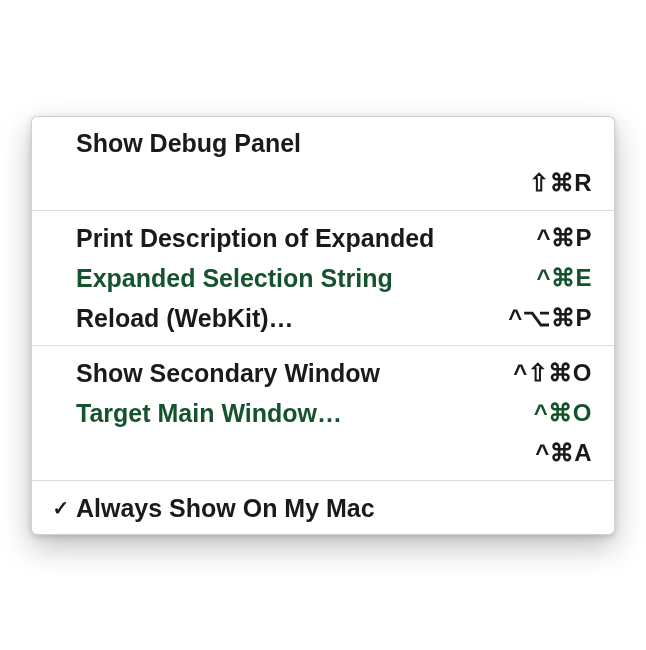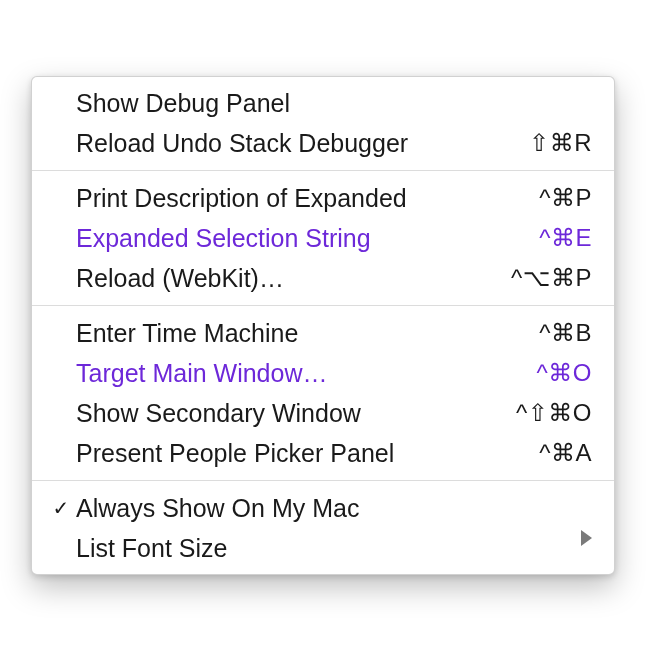--- a/index.html
+++ b/index.html
@@ -15,30 +15,31 @@
     .menu {
       background: #fff;
       border: 1px solid rgba(0,0,0,0.18);
       border-radius: 6px;
       box-shadow: 0 12px 30px rgba(0,0,0,0.25), 0 2px 6px rgba(0,0,0,0.15);
       padding: 6px 0;
       width: 584px;
     }
     .menu-item {
       display: flex;
-      align-items: flex-start;
+      align-items: center;
       padding: 2px 22px 2px 14px;
       font-size: 25px;
       line-height: 36px;
       color: #1a1a1a;
       white-space: nowrap;
+      font-weight: bold;
     }
     .menu-item.disabled .label,
     .menu-item.disabled .shortcut {
-      color: #6d28d9;
+      color: #14532d;
     }
     .check-col {
       width: 30px;
       display: inline-flex;
       align-items: center;
       justify-content: center;
       font-size: 20px;
       color: #1a1a1a;
       flex-shrink: 0;
     }
@@ -73,21 +74,20 @@
 <body>
 
 <div class="menu" id="menu-root">
     <div class="menu-item">
       <span class="check-col"></span>
       <span class="label">Show Debug Panel</span>
       <span class="spacer"></span>
     </div>
     <div class="menu-item">
       <span class="check-col"></span>
-      <span class="label">Reload Undo Stack Debugger</span>
       <span class="spacer"></span>
       <span class="shortcut">⇧⌘R</span>
     </div>
     <div class="separator"></div>
     <div class="menu-item">
       <span class="check-col"></span>
       <span class="label">Print Description of Expanded</span>
       <span class="spacer"></span>
       <span class="shortcut">^⌘P</span>
     </div>
@@ -99,47 +99,34 @@
     </div>
     <div class="menu-item">
       <span class="check-col"></span>
       <span class="label">Reload (WebKit)…</span>
       <span class="spacer"></span>
       <span class="shortcut">^⌥⌘P</span>
     </div>
     <div class="separator"></div>
     <div class="menu-item">
       <span class="check-col"></span>
-      <span class="label">Enter Time Machine</span>
+      <span class="label">Show Secondary Window</span>
       <span class="spacer"></span>
-      <span class="shortcut">^⌘B</span>
+      <span class="shortcut">^⇧⌘O</span>
     </div>
     <div class="menu-item disabled">
       <span class="check-col"></span>
       <span class="label">Target Main Window…</span>
       <span class="spacer"></span>
       <span class="shortcut">^⌘O</span>
     </div>
     <div class="menu-item">
       <span class="check-col"></span>
-      <span class="label">Show Secondary Window</span>
-      <span class="spacer"></span>
-      <span class="shortcut">^⇧⌘O</span>
-    </div>
-    <div class="menu-item">
-      <span class="check-col"></span>
-      <span class="label">Present People Picker Panel</span>
       <span class="spacer"></span>
       <span class="shortcut">^⌘A</span>
     </div>
     <div class="separator"></div>
     <div class="menu-item">
       <span class="check-col">✓</span>
       <span class="label">Always Show On My Mac</span>
       <span class="spacer"></span>
     </div>
-    <div class="menu-item">
-      <span class="check-col"></span>
-      <span class="label">List Font Size</span>
-      <span class="spacer"></span>
-      <span class="submenu-triangle"></span>
-    </div>
   </div>
 
 </body></html>

